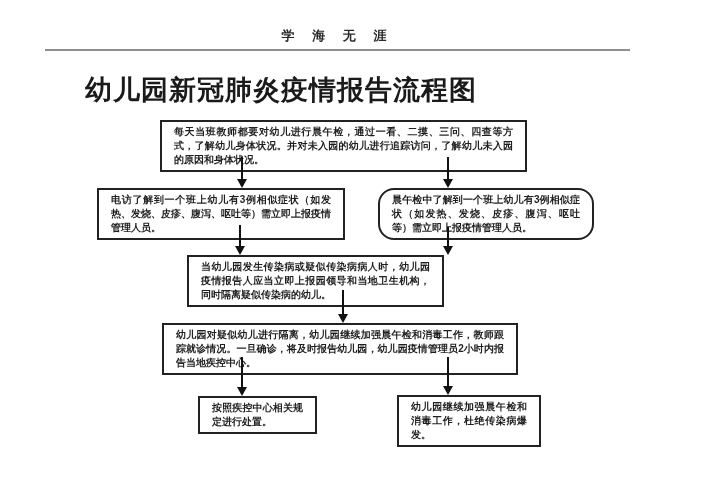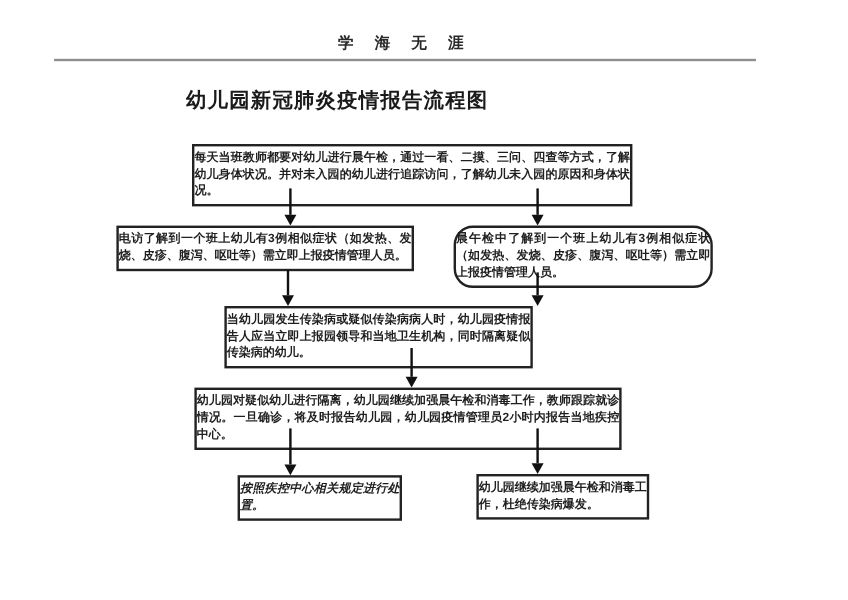--- a/index.html
+++ b/index.html
@@ -31,31 +31,31 @@
     height: 2px;
     background: #8f8f8f;
   }
   .page-title {
     position: absolute;
     left: 0;
     width: 562px;
     top: 72px;
     margin: 0;
     text-align: center;
-    font-size: 17px;
+    font-size: 27px;
     font-weight: bold;
     letter-spacing: 1px;
     color: #1a1a1a;
   }
   .flow-node {
     position: absolute;
     box-sizing: border-box;
     border: 2px solid #222;
     background: #fff;
-    padding: 3px 0;
+    padding: 3px 12px;
     font-size: 10px;
     line-height: 14px;
     font-weight: 600;
     text-align: justify;
     color: #1f1f1f;
   }
   .flow-arrow {
     position: absolute;
     width: 2px;
     background: #111;
@@ -101,17 +101,17 @@
   <div class="flow-node" style="left:187px; top:255px; width:257px; min-height:35px;">当幼儿园发生传染病或疑似传染病病人时，幼儿园疫情报告人应当立即上报园领导和当地卫生机构，同时隔离疑似传染病的幼儿。</div>
 
   <div class="flow-arrow" style="left:342px; top:290px; height:24px;"></div>
 
   <div class="flow-node" style="left:162px; top:323px; width:356px; min-height:34px;">幼儿园对疑似幼儿进行隔离，幼儿园继续加强晨午检和消毒工作，教师跟踪就诊情况。一旦确诊，将及时报告幼儿园，幼儿园疫情管理员2小时内报告当地疾控中心。</div>
 
   <div class="flow-arrow" style="left:241px; top:357px; height:30px;"></div>
 
   <div class="flow-arrow" style="left:447px; top:357px; height:29px;"></div>
 
-  <div class="flow-node" style="left:198px; top:396px; width:137px; min-height:37px;font-style:italic;">按照疾控中心相关规定进行处置。</div>
+  <div class="flow-node" style="left:198px; top:396px; width:119px; min-height:37px;">按照疾控中心相关规定进行处置。</div>
 
   <div class="flow-node" style="left:397px; top:395px; width:144px; min-height:37px;">幼儿园继续加强晨午检和消毒工作，杜绝传染病爆发。</div>
 
 </div>
 
 </body></html>

